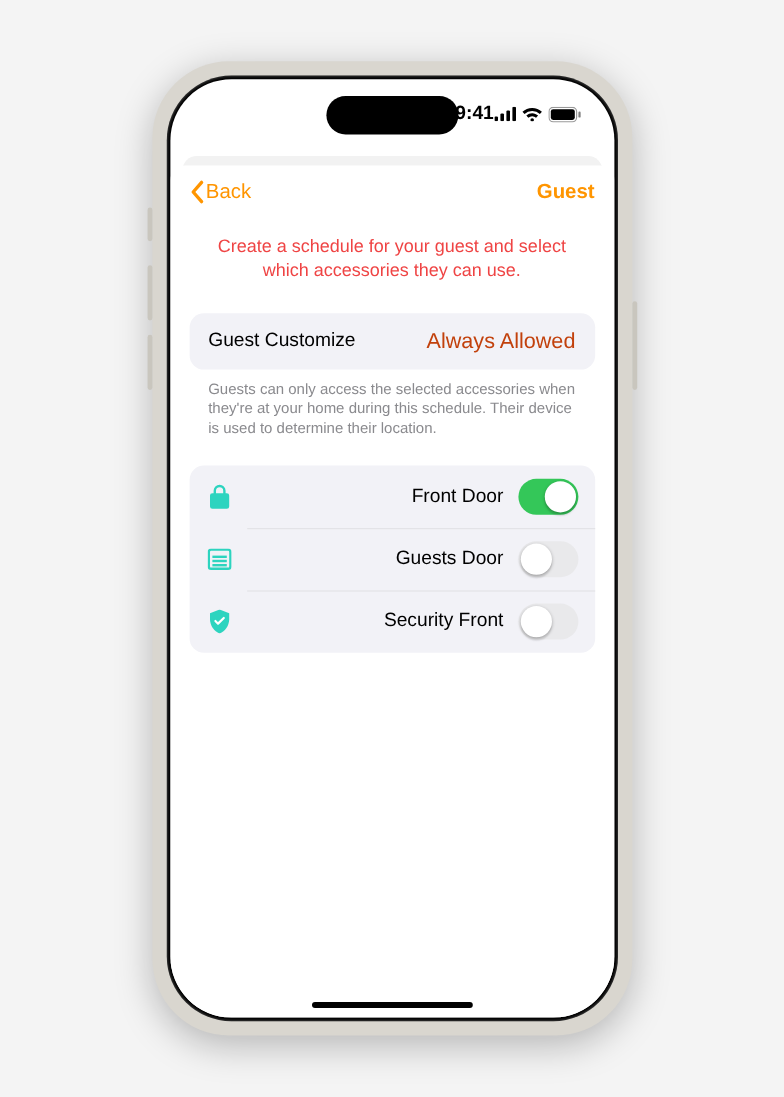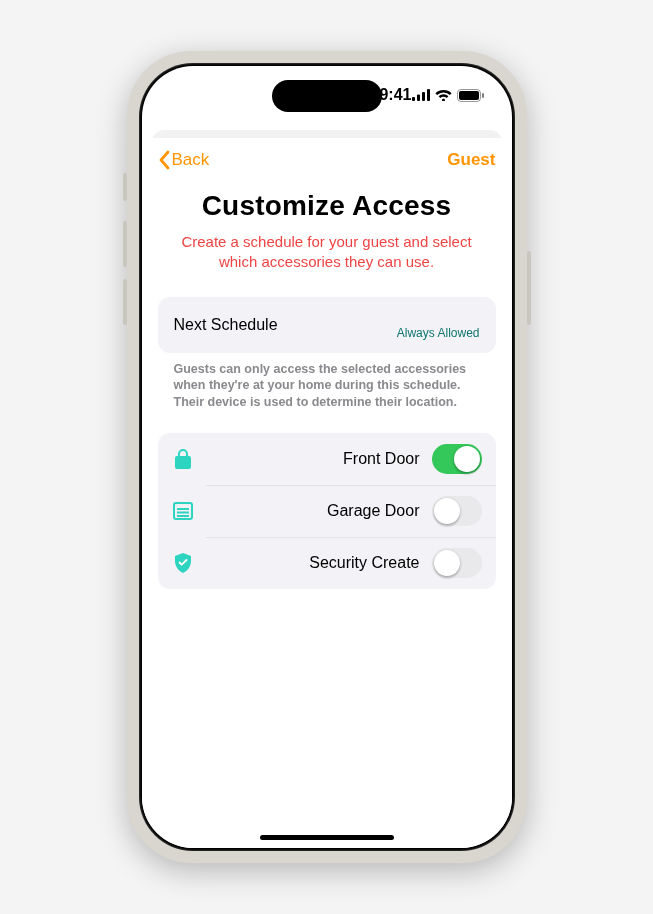--- a/index.html
+++ b/index.html
@@ -136,28 +136,27 @@
     margin-top: 24px;
   }
 
   .row {
     display:flex;
     align-items:center;
     justify-content:space-between;
     padding: 13px 16px;
   }
   .row-label { font-size:16px; color:#000; }
-  .row-value { font-size:12px; color:#0f766e;margin-top:16px; }
+  .row-value { font-size:18px; color:#c2410c; }
 
   .footer-note {
     font-size:12.5px;
     color:#8a8a8e;
     line-height:1.35;
     padding: 8px 16px 0;
-    font-weight: bold;
   }
 
   
   .acc-list {
     background:#f2f2f7;
     border-radius:12px;
     margin-top: 22px;
     text-align: right;
   }
   .acc-row {
@@ -266,26 +265,25 @@
                   <path d="M10 2 L3 10 L10 18" fill="none" stroke="#ff9500" stroke-width="2.8" stroke-linecap="round" stroke-linejoin="round"></path>
                 </svg>
             </span>
             <span>Back</span>
           </div>
           <div class="nav-right">Guest</div>
         </div>
 
         <div class="content">
 
-          <h1 class="title">Customize Access</h1>
           <p class="subtitle">Create a schedule for your guest and select which accessories they can use.</p>
 
           <div class="inset-group">
             <div class="row">
-              <span class="row-label">Next Schedule</span>
+              <span class="row-label">Guest Customize</span>
               <span class="row-value">Always Allowed</span>
             </div>
           </div>
 
           <p class="footer-note">Guests can only access the selected accessories when they're at your home during this schedule. Their device is used to determine their location.</p>
 
           <div class="acc-list">
 
             <div class="acc-row">
               <span class="acc-icon">
@@ -301,34 +299,34 @@
 
             <div class="acc-row">
               <span class="acc-icon">
                 <svg width="20" height="18" viewBox="0 0 20 18">
                     <rect x="1" y="1" width="18" height="16" rx="2" fill="none" stroke="#2dd4bf" stroke-width="2"></rect>
                     <rect x="4" y="6" width="12" height="2" fill="#2dd4bf"></rect>
                     <rect x="4" y="9.5" width="12" height="2" fill="#2dd4bf"></rect>
                     <rect x="4" y="13" width="12" height="2" fill="#2dd4bf"></rect>
                   </svg>
               </span>
-              <span class="acc-label">Garage Door</span>
+              <span class="acc-label">Guests Door</span>
               <div class="toggle">
                   <div class="knob"></div>
                 </div>
             </div>
 
             <div class="acc-row">
               <span class="acc-icon">
                 <svg width="18" height="20" viewBox="0 0 18 20">
                     <path fill="#2dd4bf" d="M9 0l8 3v5c0 5.2-3.4 10-8 12-4.6-2-8-6.8-8-12V3l8-3z"></path>
                     <path d="M5.5 9.5l2.2 2.2L12.5 7" fill="none" stroke="#fff" stroke-width="1.8" stroke-linecap="round" stroke-linejoin="round"></path>
                   </svg>
               </span>
-              <span class="acc-label">Security Create</span>
+              <span class="acc-label">Security Front</span>
               <div class="toggle">
                   <div class="knob"></div>
                 </div>
             </div>
 
           </div>
 
         </div>
 
       </div>

